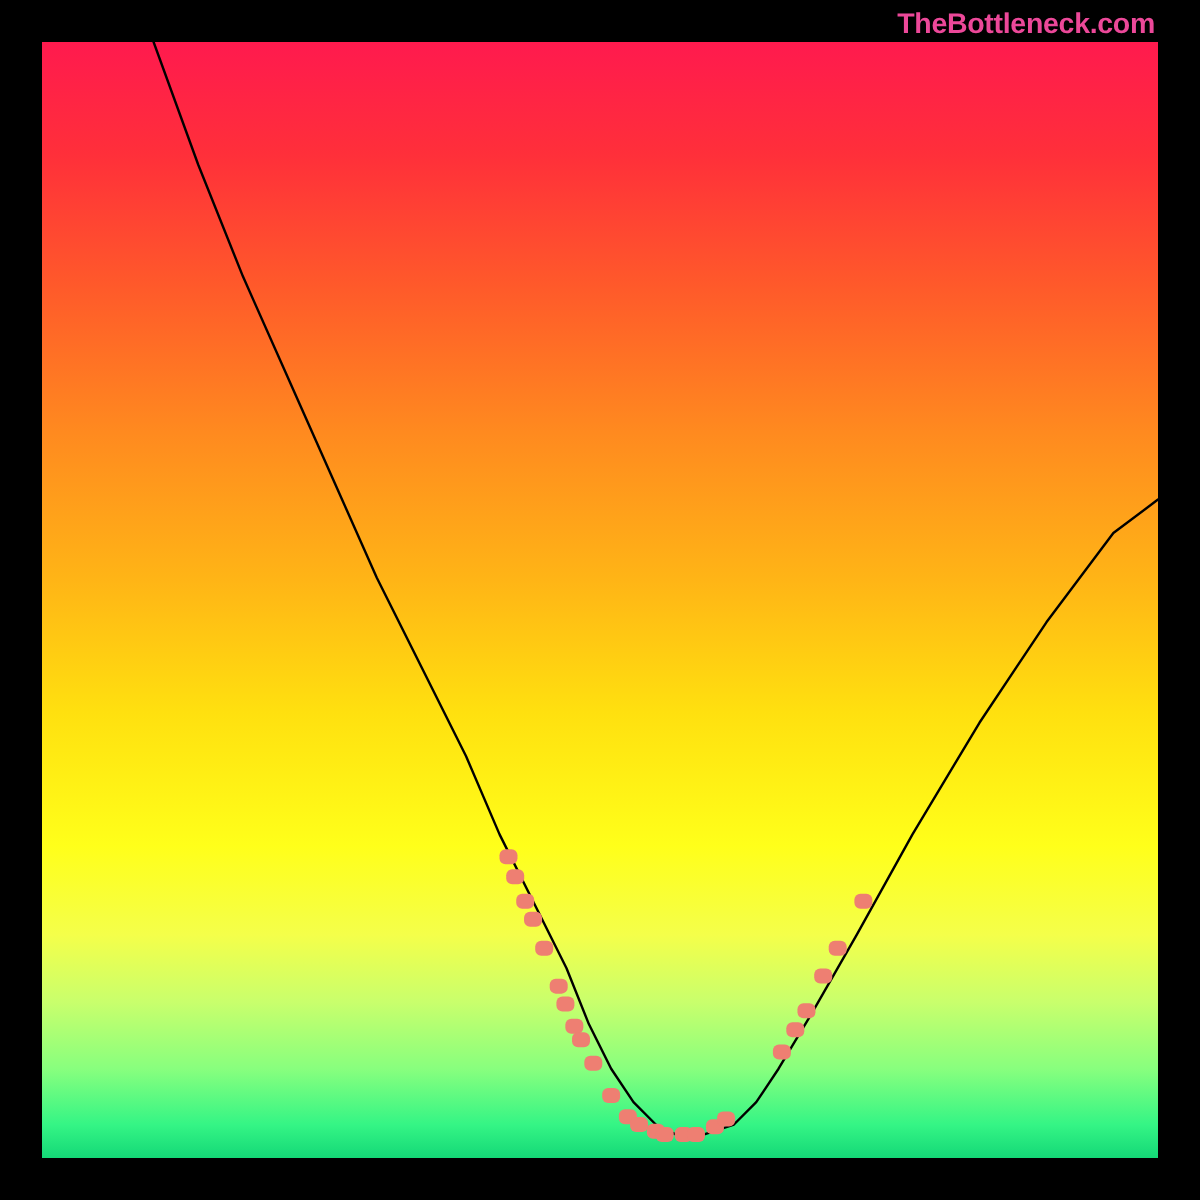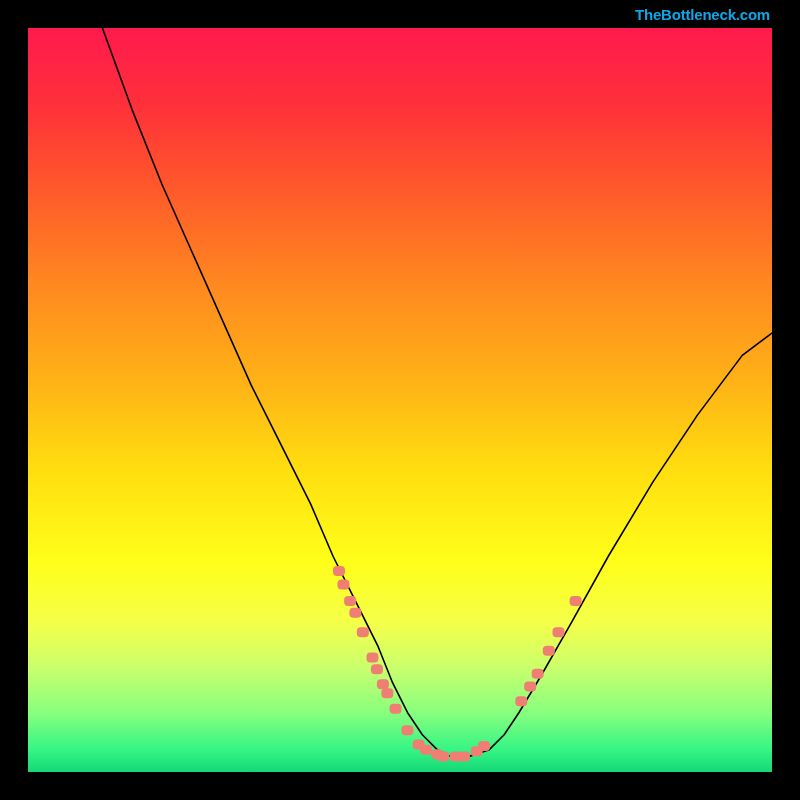--- a/index.html
+++ b/index.html
@@ -46,23 +46,23 @@
   .curve-svg {
     position: absolute;
     inset: 0;
     width: 100%;
     height: 100%;
   }
   .watermark {
     position: absolute;
     top: 6px;
     right: 30px;
-    color: #0ea5e9;
+    color: #ec4899;
     font-family: Arial, Helvetica, sans-serif;
-    font-size: 15px;
+    font-size: 19px;
     font-weight: 600;
     letter-spacing: -0.2px;
     user-select: none;
   }
 </style>
 </head>
 <body>
 
 <div class="chart-container">
   <div class="watermark">TheBottleneck.com</div>

